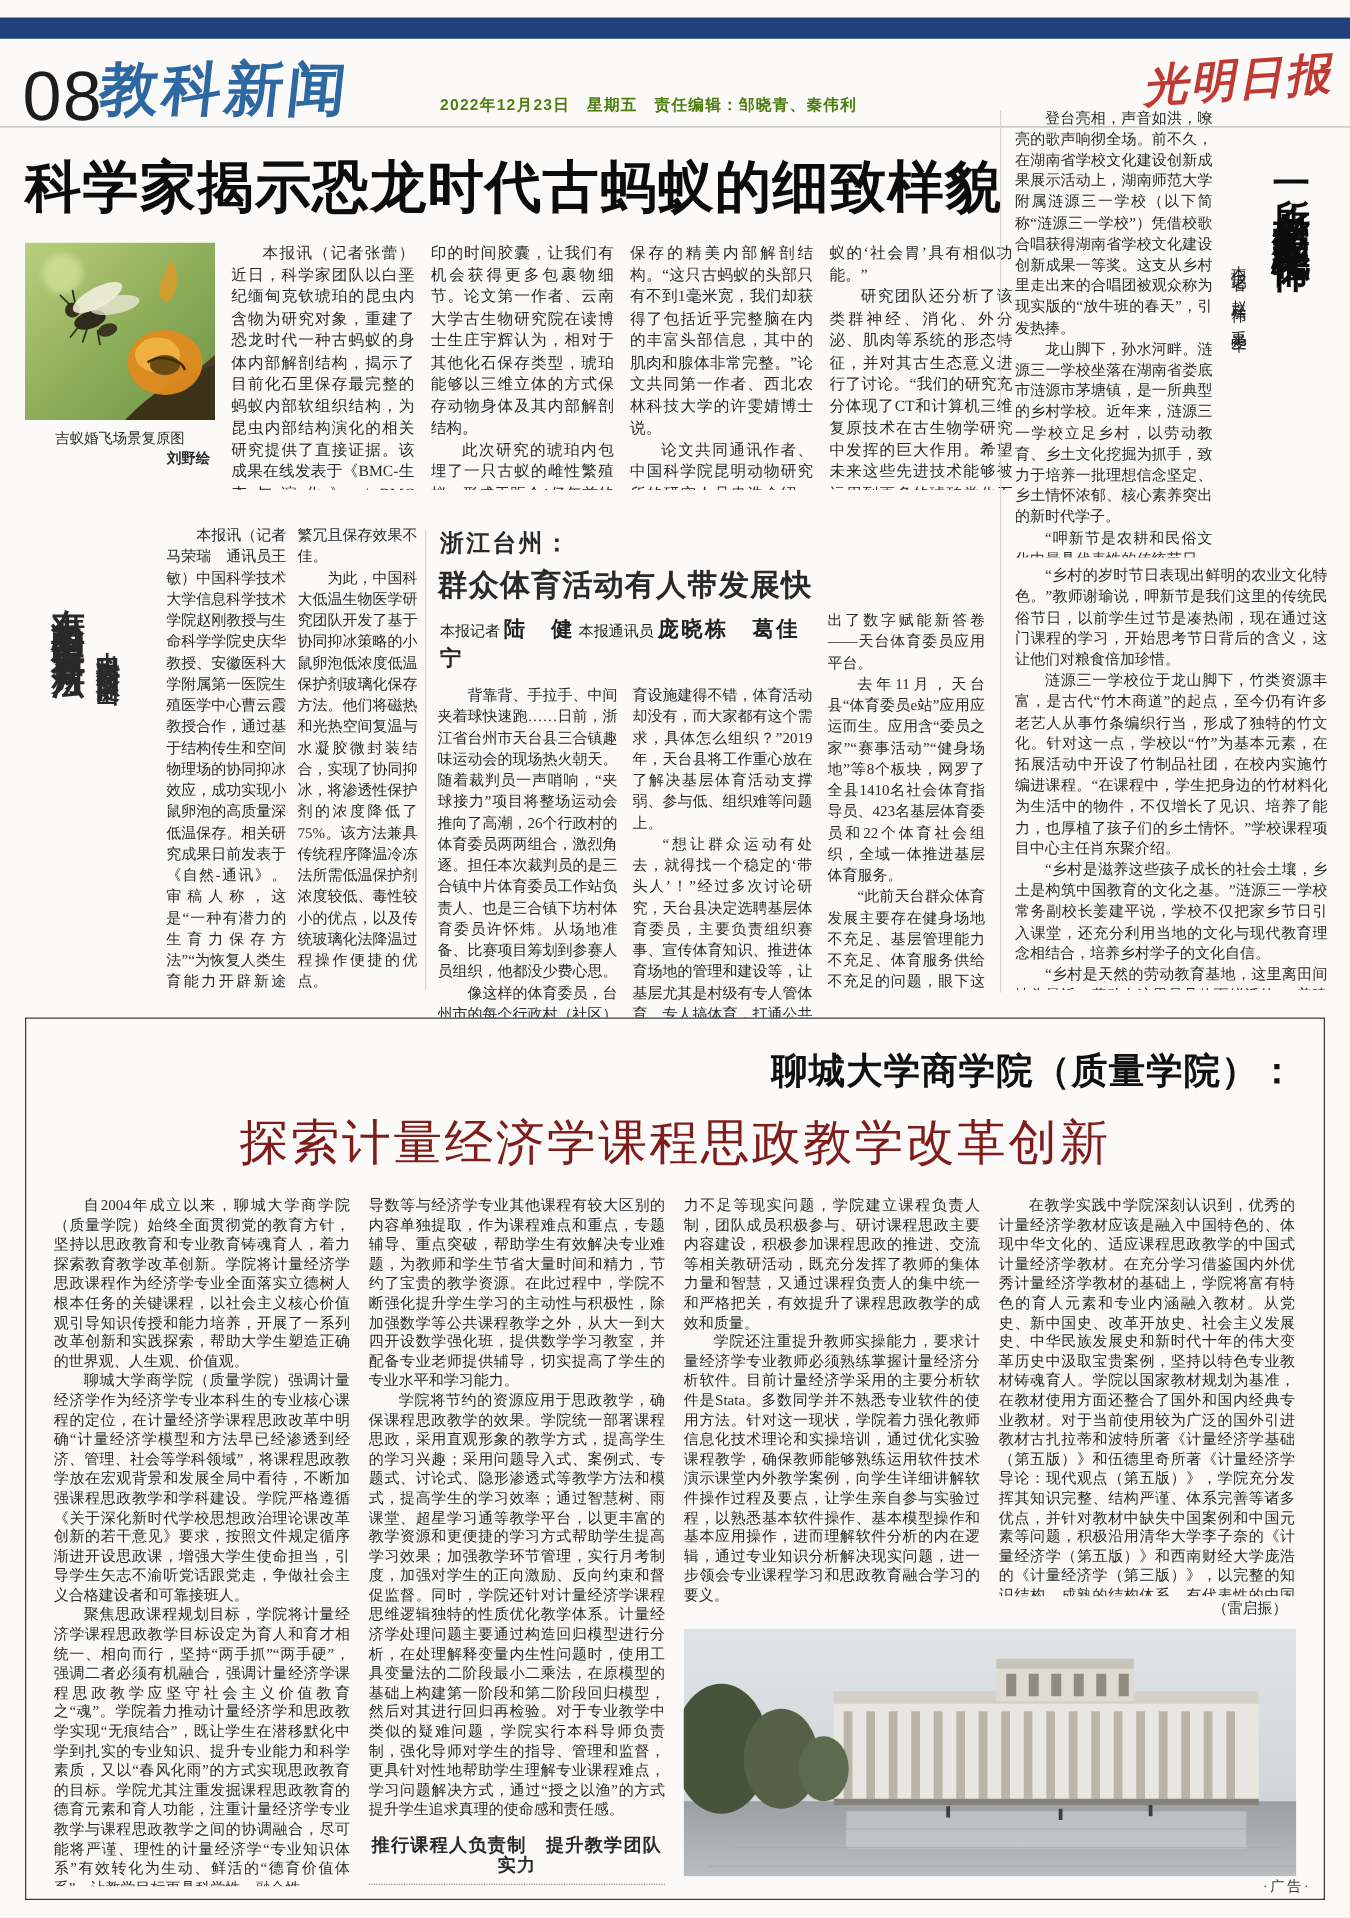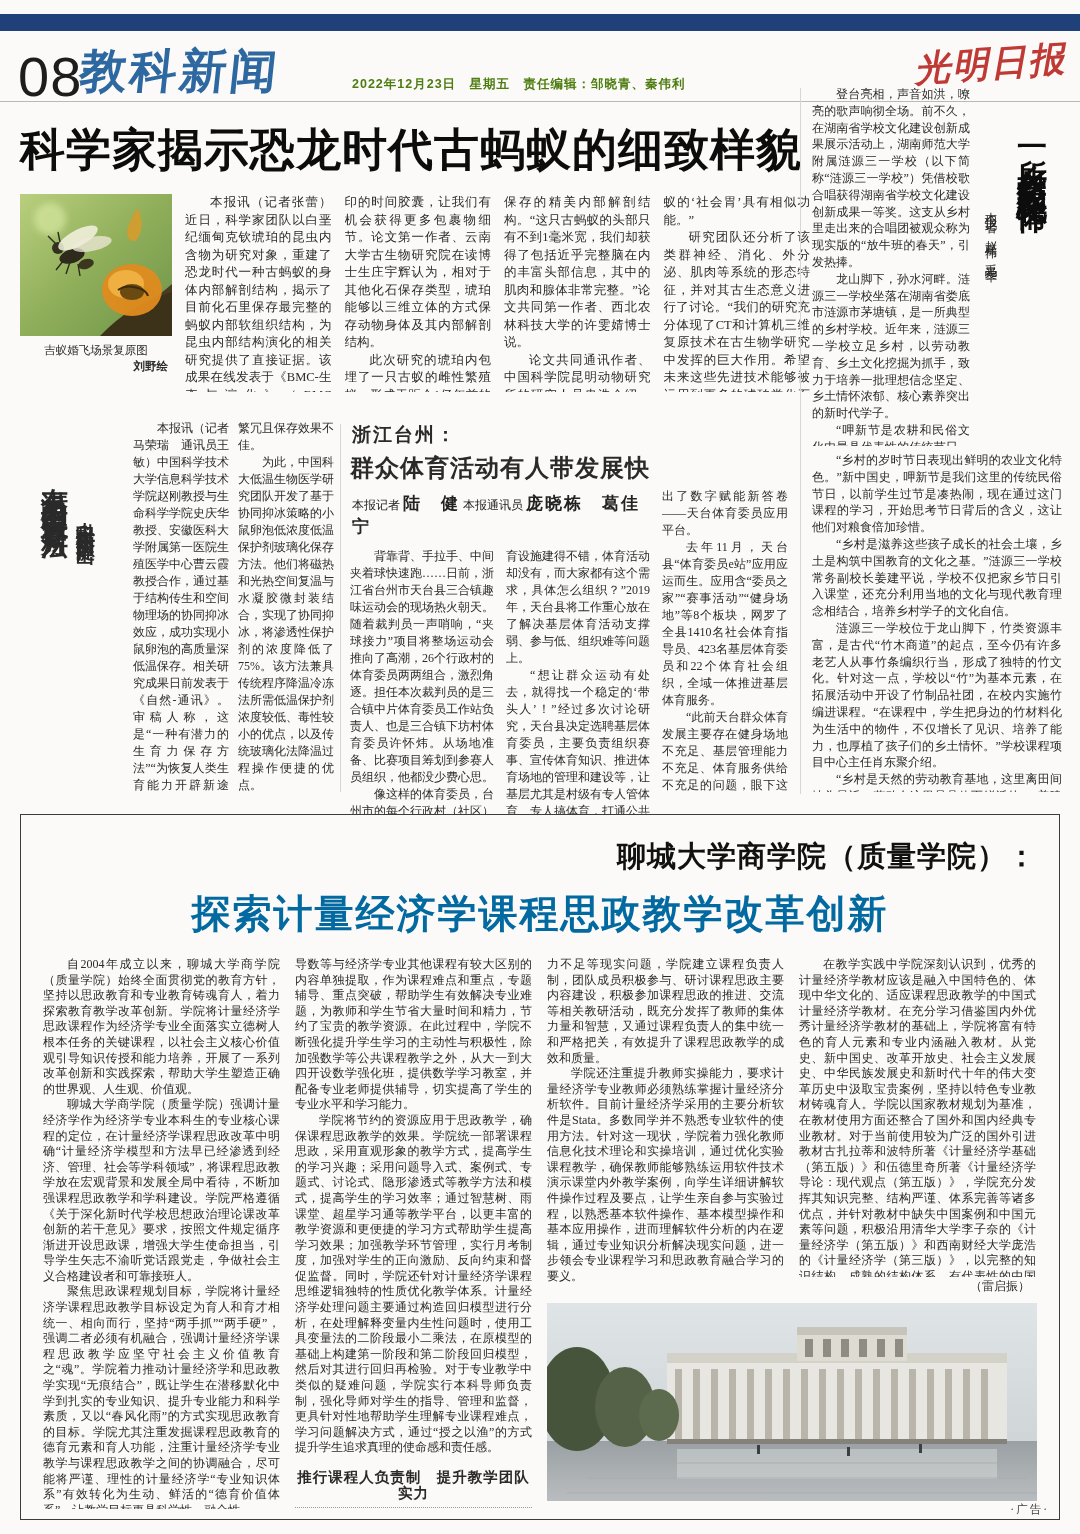--- a/index.html
+++ b/index.html
@@ -58,21 +58,21 @@
   .school .vby{writing-mode:vertical-rl;font-size:12.5px;letter-spacing:3px;padding-top:116px;
                margin-left:12px;color:#222;}
   .school .vhead{writing-mode:vertical-rl;font-size:30px;font-weight:bold;letter-spacing:5px;
                padding-top:44px;margin-left:12px;color:#0d0d0d;}
   .school .bot{margin-top:6px;font-size:12px;line-height:16.8px;height:340px;overflow:hidden;}
   
   .ad{position:absolute;left:20px;top:814px;width:1040px;height:706px;border:1px solid #3c3c3c;
       box-sizing:border-box;padding:14px 22px 10px 22px;background:#fbfaf8;}
   .ad .kick{font-family:"Liberation Sans",sans-serif;font-size:29px;font-weight:bold;color:#111;
       margin:8px 0 2px 14px;letter-spacing:1px;text-align:right;}
-  .ad h2{margin:10px 0 16px 0;text-align:center;font-size:39px;font-weight:bold;color:#0369a1;
+  .ad h2{margin:10px 0 16px 0;text-align:center;font-size:39px;font-weight:normal;color:#7f1d1d;
       letter-spacing:2px;}
   .ad .cols{display:flex;gap:15px;height:552px;}
   .ad .acol{flex:0 0 237px;font-size:12px;line-height:15.6px;overflow:hidden;}
   .ad h3{font-family:"Liberation Sans",sans-serif;font-size:14.5px;text-align:center;margin:14px 0 4px 0;
       padding-bottom:6px;border-bottom:1px dotted #999;letter-spacing:1px;}
   .ad .rightwrap{flex:1;display:flex;flex-direction:column;}
   .ad .rightwrap .row{display:flex;gap:15px;height:338px;}
   .ad .col4{display:flex;flex-direction:column;}
   .ad .col4 .paras{flex:1;overflow:hidden;}
   .ad .sig{text-align:right;font-size:12px;padding:2px 6px 0 0;}
@@ -200,23 +200,23 @@
     <div class="toprow">
       <div class="tcol paras">
           <p>登台亮相，声音如洪，嘹亮的歌声响彻全场。前不久，在湖南省学校文化建设创新成果展示活动上，湖南师范大学附属涟源三一学校（以下简称“涟源三一学校”）凭借校歌合唱获得湖南省学校文化建设创新成果一等奖。这支从乡村里走出来的合唱团被观众称为现实版的“放牛班的春天”，引发热捧。</p>
           <p>龙山脚下，孙水河畔。涟源三一学校坐落在湖南省娄底市涟源市茅塘镇，是一所典型的乡村学校。近年来，涟源三一学校立足乡村，以劳动教育、乡土文化挖掘为抓手，致力于培养一批理想信念坚定、乡土情怀浓郁、核心素养突出的新时代学子。</p>
           <p>“呷新节是农耕和民俗文化中最具代表性的传统节日，这时稻果实已经成熟，丰收在望，也是蔬菜最新鲜、最好吃的时候。”在八年级活动课堂上，一位“小老师”正讲述呷新节的“调研”成果。</p>
         </div>
       <div class="vby">本报记者　赵嘉伟　禹爱华</div>
       <div class="vhead">一所乡村学校的文化情怀</div>
     </div>
     <div class="bot paras">
-        <p>“乡村的岁时节日表现出鲜明的农业文化特色。”新中国史，呷新节是我们这里的传统民俗节日，以前学生过节是凑热闹，现在通过这门课程的学习，开始思考节日背后的含义，这让他们对粮食倍加珍惜。</p>
+        <p>“乡村的岁时节日表现出鲜明的农业文化特色。”教师谢瑜说，呷新节是我们这里的传统民俗节日，以前学生过节是凑热闹，现在通过这门课程的学习，开始思考节日背后的含义，这让他们对粮食倍加珍惜。</p>
+        <p>涟源三一学校位于龙山脚下，竹类资源丰富，是古代“竹木商道”的起点，至今仍有许多老艺人从事竹条编织行当，形成了独特的竹文化。针对这一点，学校以“竹”为基本元素，在拓展活动中开设了竹制品社团，在校内实施竹编进课程。“在课程中，学生把身边的竹材料化为生活中的物件，不仅增长了见识、培养了能力，也厚植了孩子们的乡土情怀。”学校课程项目中心主任肖东聚介绍。</p>
         <p>“乡村是滋养这些孩子成长的社会土壤，乡土是构筑中国教育的文化之基。”涟源三一学校常务副校长姜建平说，学校不仅把家乡节日引入课堂，还充分利用当地的文化与现代教育理念相结合，培养乡村学子的文化自信。</p>
-        <p>涟源三一学校位于龙山脚下，竹类资源丰富，是古代“竹木商道”的起点，至今仍有许多老艺人从事竹条编织行当，形成了独特的竹文化。针对这一点，学校以“竹”为基本元素，在拓展活动中开设了竹制品社团，在校内实施竹编进课程。“在课程中，学生把身边的竹材料化为生活中的物件，不仅增长了见识、培养了能力，也厚植了孩子们的乡土情怀。”学校课程项目中心主任肖东聚介绍。</p>
         <p>“乡村是天然的劳动教育基地，这里离田间地头最近，劳动在这里是具体而鲜活的。”姜建平说，学校设置了“生活节”“科技节”等实践活动节日，正是为了把劳动课程融入学校教育全过程。在活动中，学生们不仅通过推介自家美食、打糍粑等充满“乡土味”的活动发现乡村之美，还通过编程、创意等科技拓展活动，学会合作协同，提升领导力。</p>
       </div>
   </div>
 
   <div class="ad">
     <div class="kick">聊城大学商学院（质量学院）：</div>
     <h2>探索计量经济学课程思政教学改革创新</h2>
     <div class="cols">
       <div class="acol">
         <div class="paras">

